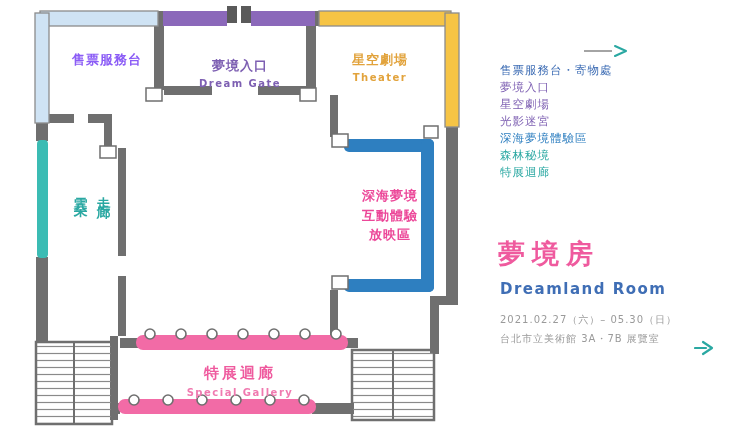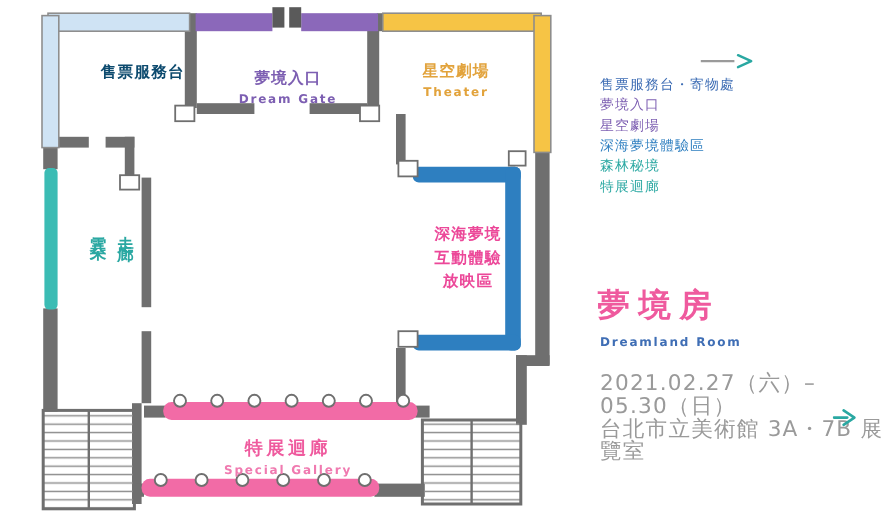--- a/index.html
+++ b/index.html
@@ -13,22 +13,22 @@
   .room-label{position:absolute;text-align:center;font-weight:bold;letter-spacing:1px;line-height:1.5;}
   .room-label .l1{font-size:13px;display:block;}
   .room-label .l2{font-size:10px;display:block;letter-spacing:1.5px;}
   .room-label .l1b{font-size:15px;display:block;letter-spacing:3px;}
   .vert-label{position:absolute;display:flex;flex-direction:row;gap:5px;}
   .vert-label span{writing-mode:vertical-rl;font-size:14px;font-weight:bold;letter-spacing:6px;}
   
   #legend{position:absolute;left:500px;top:62px;width:220px;}
   .legend-row{font-size:11.5px;letter-spacing:1px;line-height:17px;white-space:nowrap;}
   #title{position:absolute;left:498px;top:236px;font-size:27px;font-weight:bold;letter-spacing:7px;text-align:right;}
-  #subtitle{position:absolute;left:500px;top:280px;font-size:10px;font-weight:bold;letter-spacing:1.5px;}
-  #info{position:absolute;left:500px;top:310px;font-size:18px;line-height:19px;letter-spacing:1px;color:#9a9a9a;}
+  #subtitle{position:absolute;left:500px;top:280px;font-size:15px;font-weight:bold;letter-spacing:1.5px;}
+  #info{position:absolute;left:500px;top:310px;font-size:10px;line-height:19px;letter-spacing:1px;color:#9a9a9a;}
 </style>
 </head>
 <body>
 
 <div id="app">
 
   <div id="plan">
     <svg width="470" height="434" viewBox="0 0 470 434">
       <defs>
         <pattern id="hatch" width="7" height="7" patternUnits="userSpaceOnUse">
@@ -108,21 +108,21 @@
         <circle cx="134" cy="400" r="5"></circle>
           <circle cx="168" cy="400" r="5"></circle>
           <circle cx="202" cy="400" r="5"></circle>
         <circle cx="236" cy="400" r="5"></circle>
           <circle cx="270" cy="400" r="5"></circle>
           <circle cx="304" cy="400" r="5"></circle>
       </g>
     </svg>
 
     
-    <div class="room-label" style="left: 64px; top: 50px; width: 110px; color: #0c4a6e; font-family: Liberation Serif, serif;">
+    <div class="room-label" style="left: 52px; top: 50px; width: 110px; color: #8b5cf6;">
       <span class="l1">售票服務台</span>
     </div>
 
     <div class="room-label" style="left: 182px; top: 56px; width: 116px; color: rgb(125, 95, 178);">
       <span class="l1">夢境入口</span>
       <span class="l2">Dream Gate</span>
     </div>
 
     <div class="room-label" style="left: 332px; top: 50px; width: 96px; color: rgb(226, 163, 60);">
       <span class="l1">星空劇場</span>
@@ -148,20 +148,21 @@
 
   <svg class="abs" style="left:582px;top:44px;" width="48" height="14" viewBox="0 0 48 14">
     <line x1="2" y1="7" x2="30" y2="7" stroke="#9a9a9a" stroke-width="1.8"></line>
     <polyline points="33,2 44,7 33,12" fill="none" stroke="#2aa8a2" stroke-width="2" stroke-linecap="round" stroke-linejoin="round"></polyline>
   </svg>
 
   <div id="legend">
     <div class="legend-row" style="color: rgb(63, 110, 181);">售票服務台・寄物處</div>
     <div class="legend-row" style="color: rgb(125, 95, 178);">夢境入口</div>
     <div class="legend-row" style="color: rgb(125, 95, 178);">星空劇場</div>
+    <div class="legend-row" style="color: rgb(125, 95, 178);">光影迷宮</div>
     <div class="legend-row" style="color: rgb(46, 127, 192);">深海夢境體驗區</div>
     <div class="legend-row" style="color: rgb(42, 168, 162);">森林秘境</div>
     <div class="legend-row" style="color: rgb(42, 168, 162);">特展迴廊</div>
   </div>
 
   <div id="title" style="color: rgb(239, 90, 158);">夢境房</div>
 
   <div id="subtitle" style="color: rgb(63, 110, 181);">Dreamland Room</div>
 
   <div id="info">

